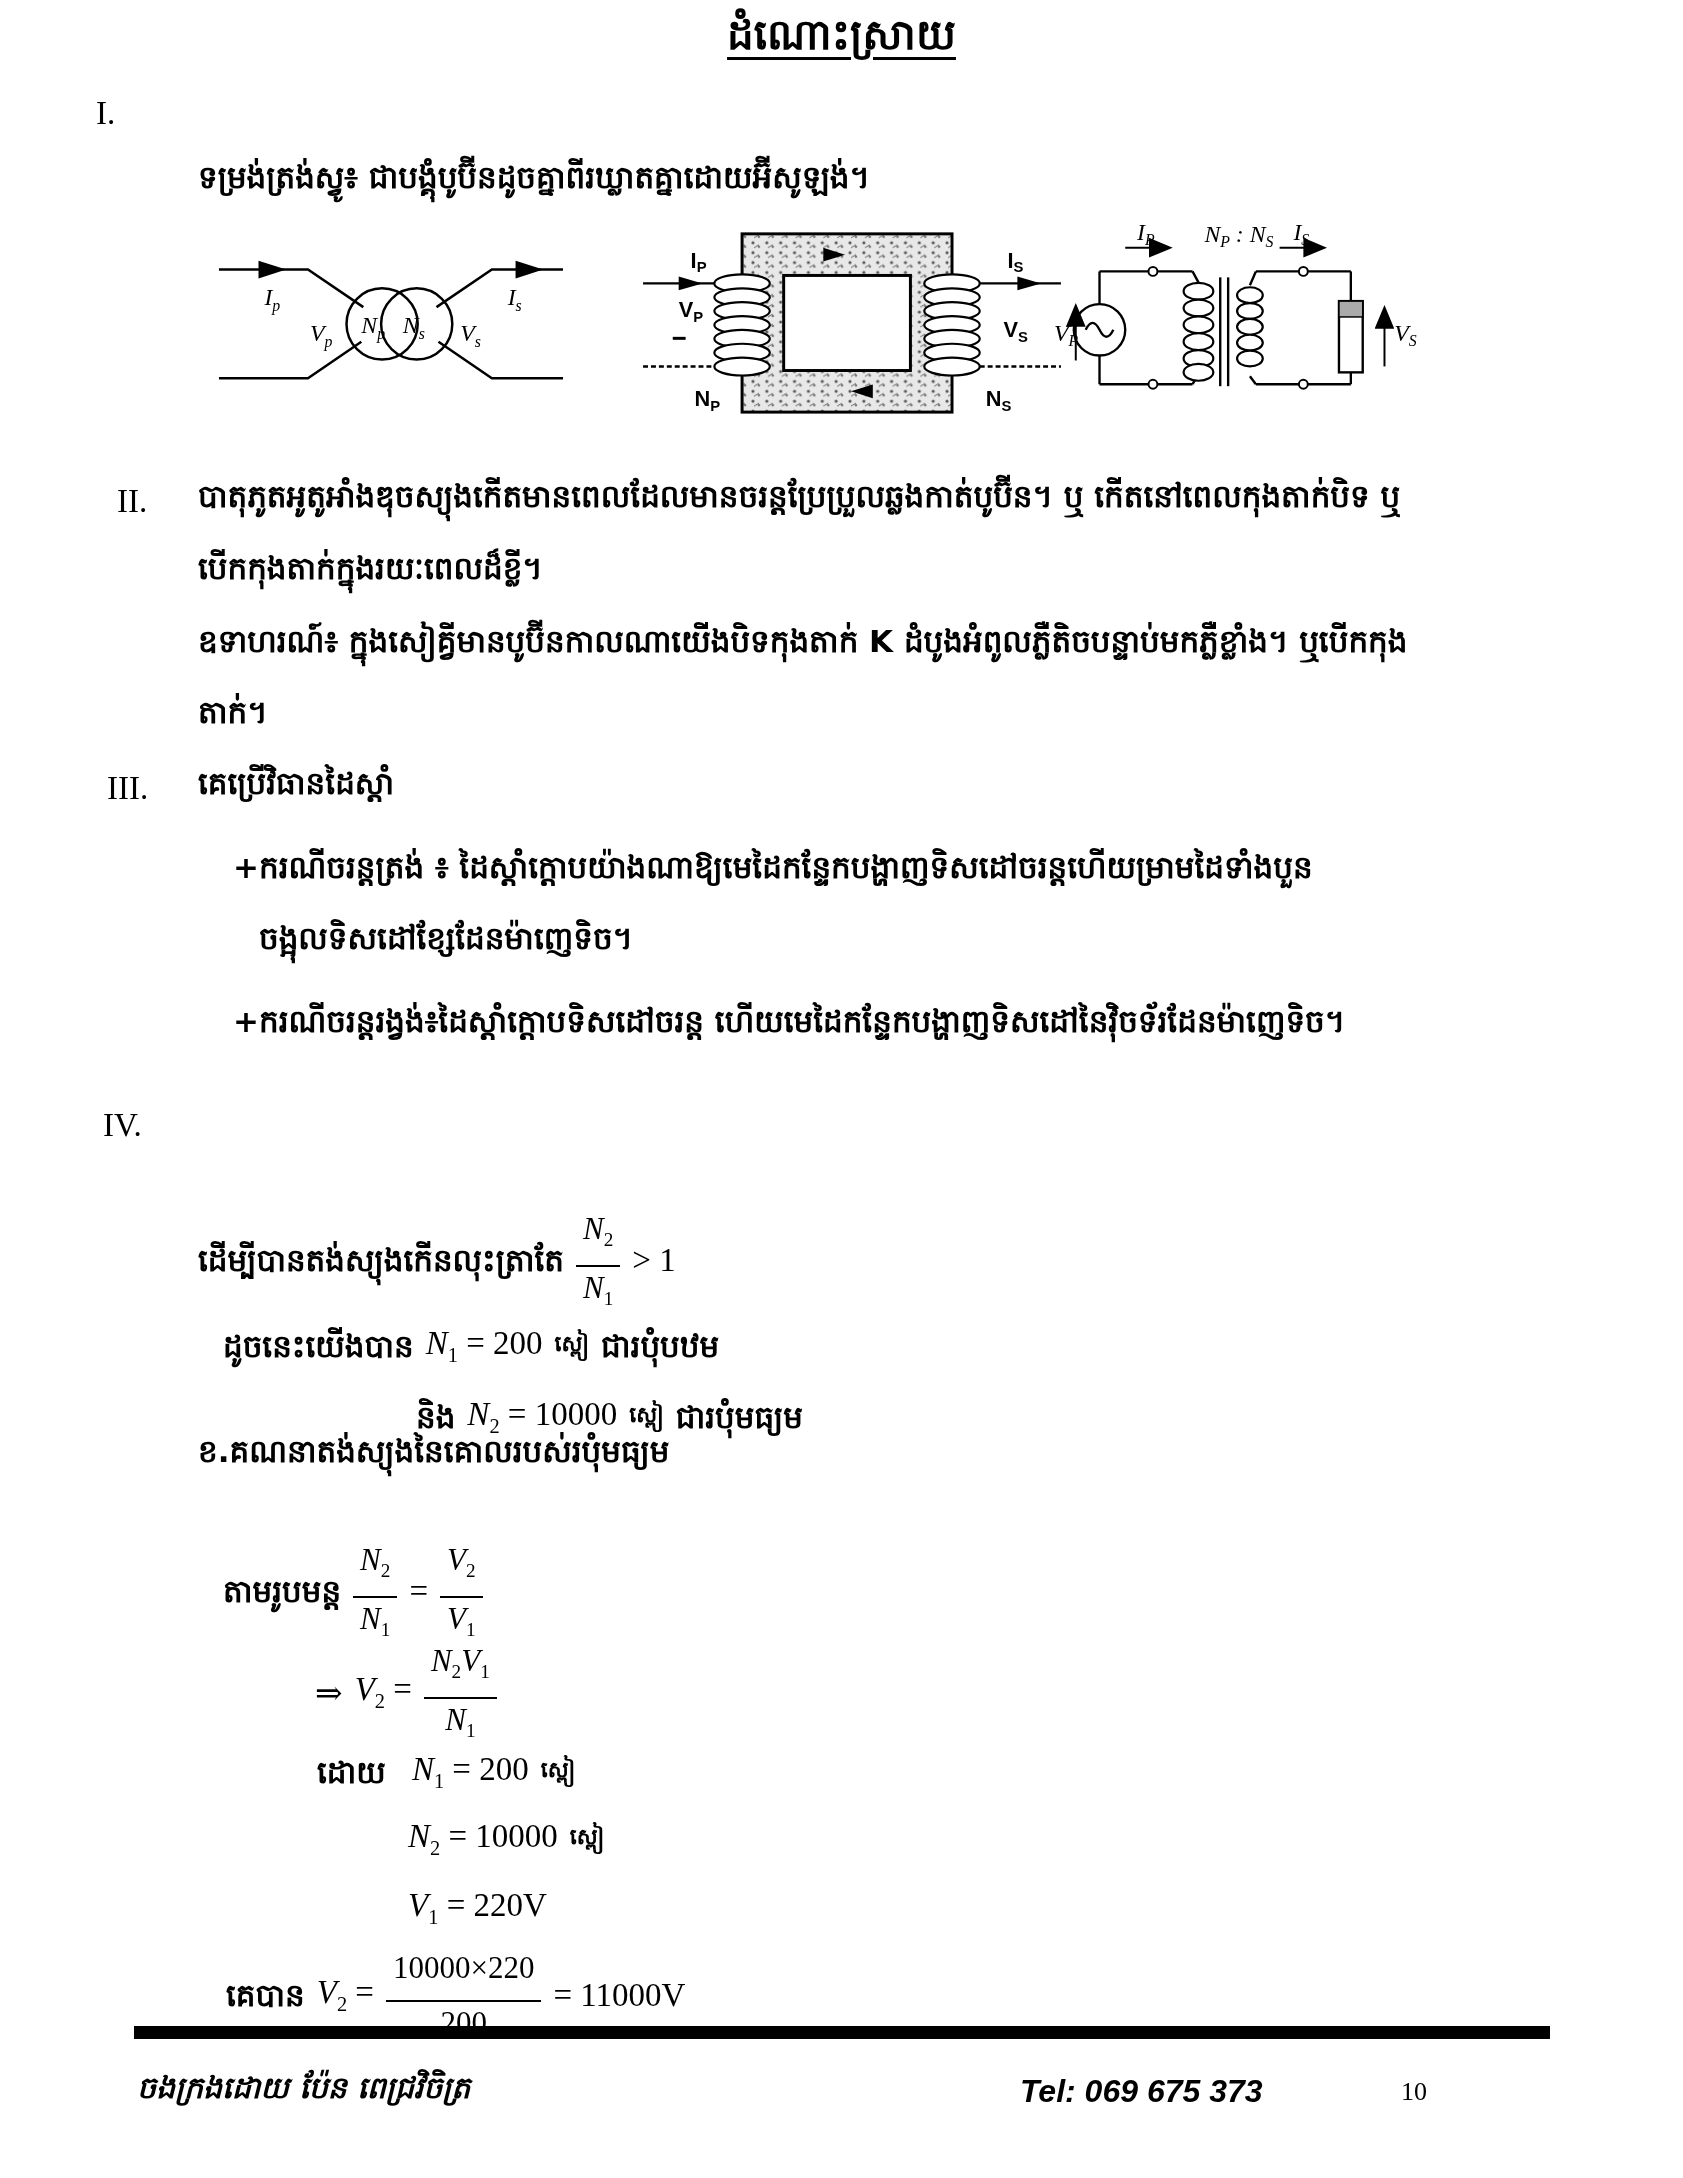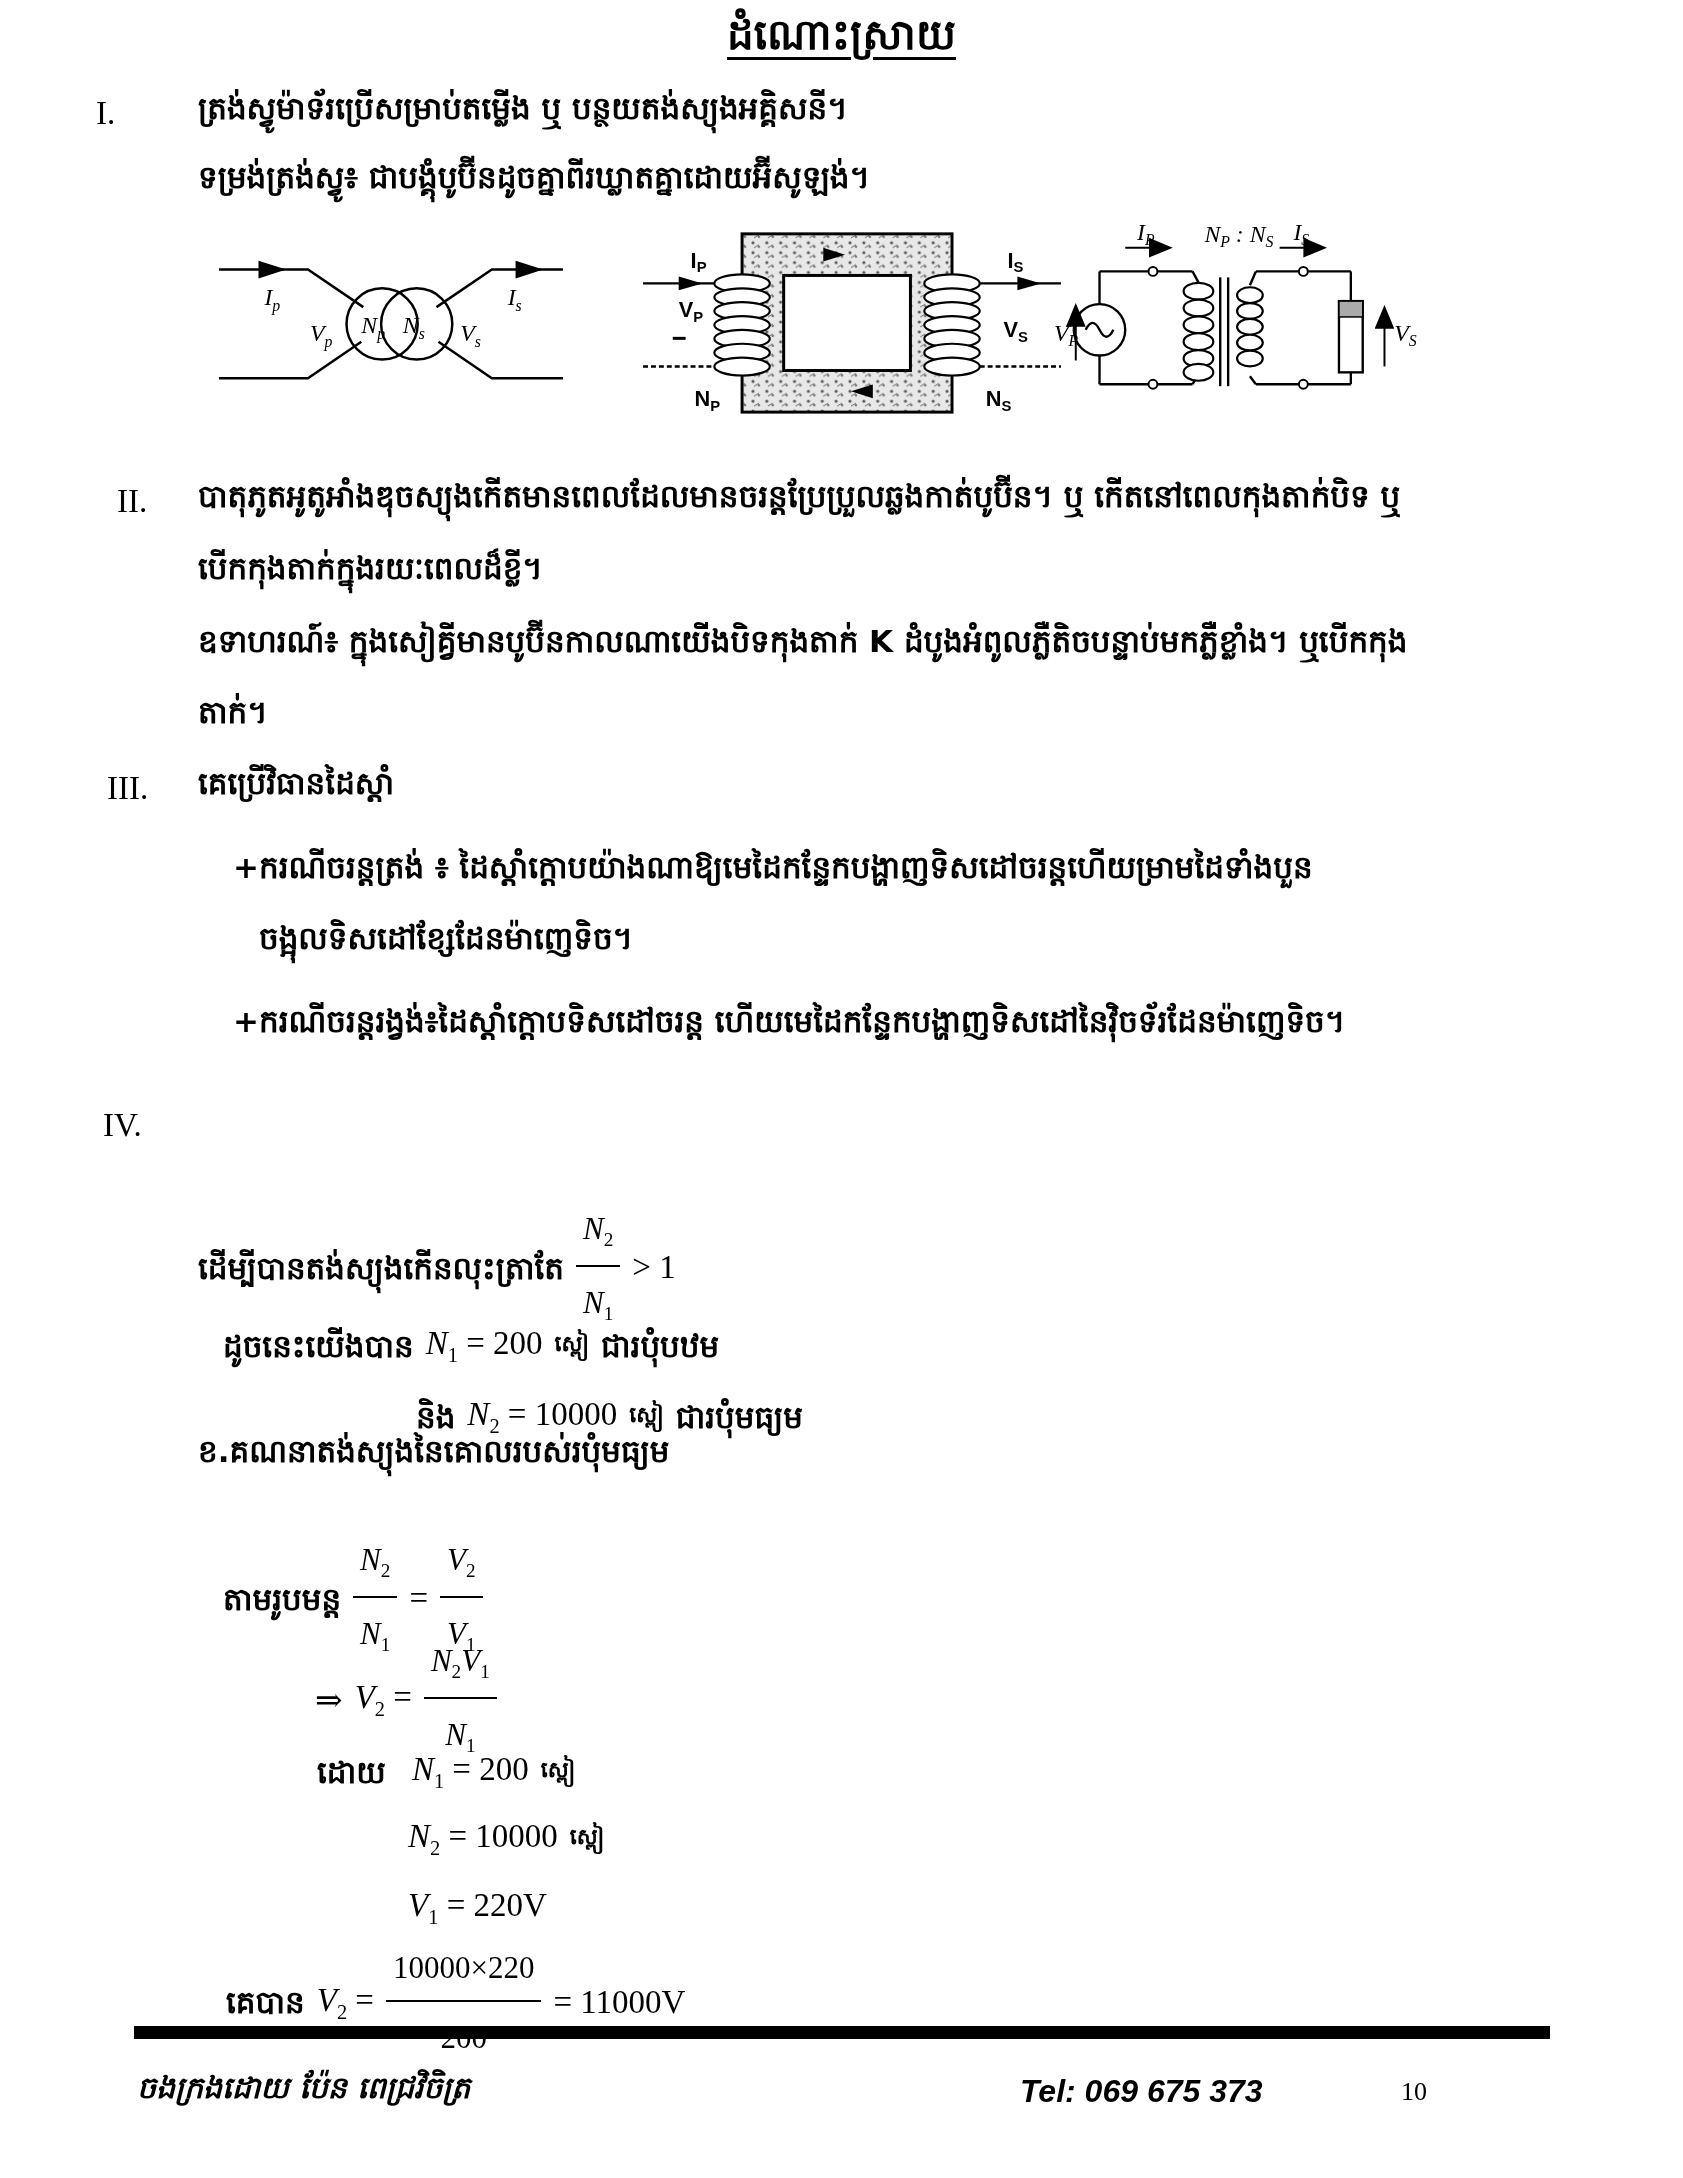--- a/index.html
+++ b/index.html
@@ -10,21 +10,21 @@
   .numeral{font-family:"Liberation Serif","DejaVu Serif",serif;font-size:33px;}
   .doc-title{text-align:center;font-size:42px;}
   .doc-title .t{text-decoration:underline;text-decoration-thickness:3px;text-underline-offset:8px;}
   .mathline{display:flex;align-items:center;gap:12px;white-space:nowrap;margin-top:40px;}
   .math{font-family:"Liberation Serif","DejaVu Serif",serif;font-size:33px;font-weight:normal;}
   .math i{font-style:italic;}
   sub{font-size:0.62em;}
   .frac{display:inline-flex;flex-direction:column;align-items:center;vertical-align:middle;
         font-family:"Liberation Serif","DejaVu Serif",serif;font-size:31px;line-height:1.2;}
   .frac .fnum{border-bottom:2.5px solid #000;padding:0 7px 14px 7px;}
-  .frac .fden{padding-top:17px;}
+  .frac .fden{padding-top:2px;}
   .kmu{font-size:22px;}
   .footer-bar{background:#000;}
   .footer-left{font-style:italic;font-size:30px;}
   .footer-tel{font-family:"Liberation Sans","DejaVu Sans",sans-serif;font-weight:bold;font-style:italic;font-size:32px;}
   .footer-page{font-family:"Liberation Serif","DejaVu Serif",serif;font-size:26px;}
   svg{display:block;}
   .lbl-it{font-family:"Liberation Serif","DejaVu Serif",serif;font-style:italic;font-size:24px;fill:#000;}
   .lbl-it .s{font-size:16px;}
   .lbl-b{font-family:"Liberation Sans","DejaVu Sans",sans-serif;font-weight:bold;font-size:22px;fill:#000;}
   .lbl-b .s{font-size:15px;}
@@ -32,21 +32,20 @@
 </head>
 <body>
 
 <div class="page">
 
   <div class="abs doc-title" style="left:0;right:0;top:8px;">
     <span class="km t">ដំណោះស្រាយ</span>
   </div>
 
   <div class="abs numeral" style="left:96px;top:95px;">I.</div>
-  <div class="abs km ln" style="left:198px;top:85px;">ត្រង់ស្វូម៉ាទ័រប្រើសម្រាប់តម្លើង ឬ បន្ថយតង់ស្យុងអគ្គិសនី។</div>
   <div class="abs km ln" style="left:198px;top:154px;">ទម្រង់ត្រង់ស្វូ៖ ជាបង្គុំបូប៊ីនដូចគ្នាពីរឃ្លាតគ្នាដោយអ៊ីសូឡង់។</div>
 
   <svg class="abs" style="left:213px;top:230px;" width="356" height="176" viewBox="0 0 360 178">
     <g fill="none" stroke="#000" stroke-width="2.5">
       <polyline points="6,40 96,40 152,78"></polyline>
       <polyline points="6,150 96,150 150,113"></polyline>
       <polyline points="226,78 282,40 354,40"></polyline>
       <polyline points="228,113 282,150 354,150"></polyline>
       <circle cx="171" cy="95" r="36"></circle>
       <circle cx="206" cy="95" r="36"></circle>

